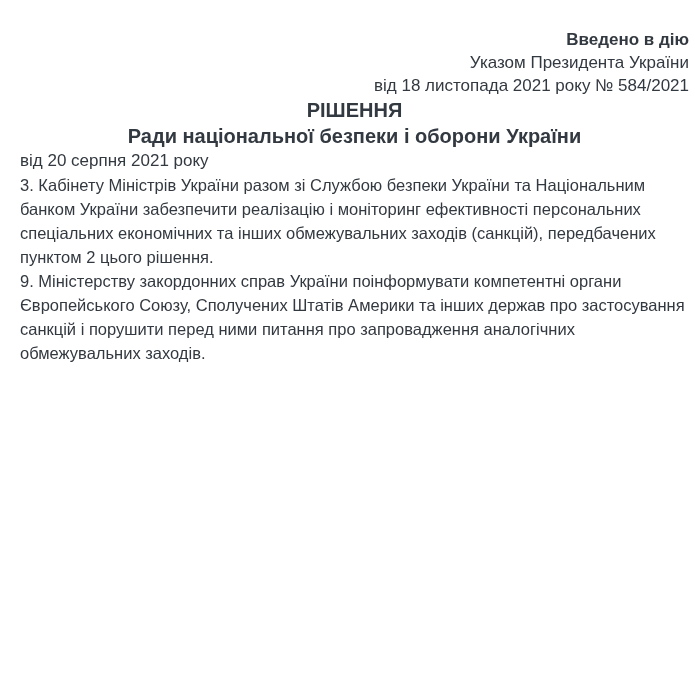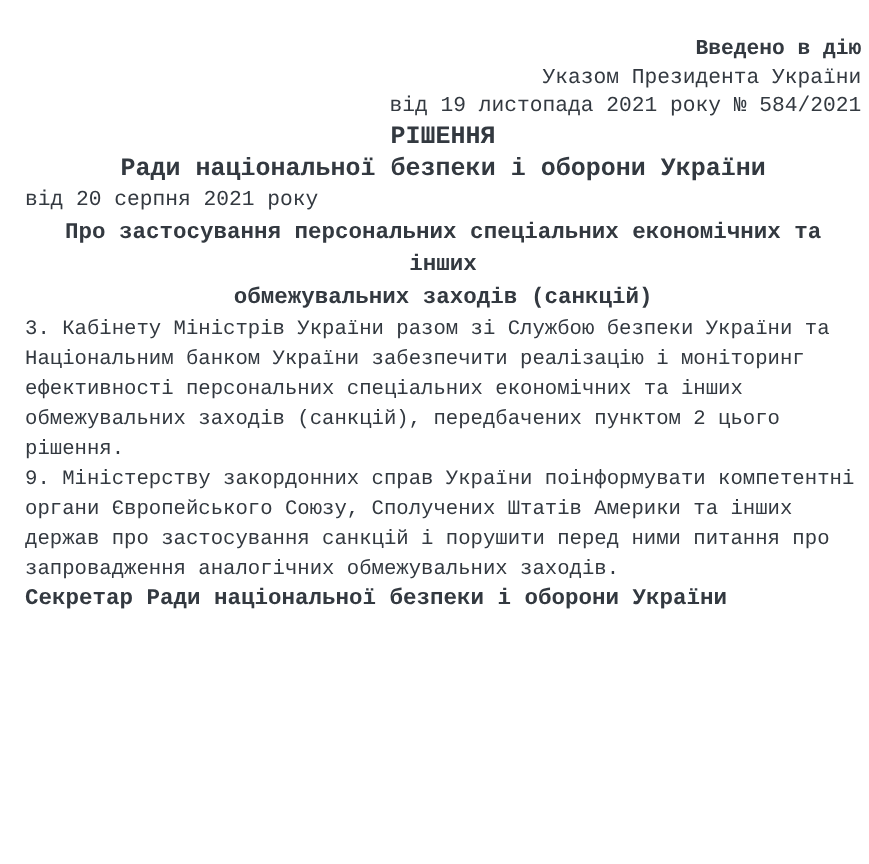--- a/index.html
+++ b/index.html
@@ -7,21 +7,21 @@
     --page-bg:#ffffff;
   }
   html,body{margin:0;padding:0;background:var(--page-bg);}
   .page{
     position:relative;
     width:695px;
     height:487px;
     box-sizing:border-box;
     background:var(--page-bg);
     color:var(--text-color);
-    font-family:Liberation Mono, monospace;
+    font-family:Liberation Sans, sans-serif;
     font-size:16.5px;
     line-height:24px;
     padding:28px 6px 4px 20px;
     overflow:hidden;
   }
   .page p, .page h1, .page h2{margin:0;padding:0;}
 
   
   .enacted{
     text-align:right;
@@ -72,36 +72,31 @@
   }
 </style>
 </head>
 <body>
 
 <div class="page">
 
   <div class="enacted">
     <div class="first">Введено в дію</div>
     <div>Указом Президента України</div>
-    <div>від 19 листопада 2021 року № 584/2021</div>
+    <div>від 18 листопада 2021 року № 584/2021</div>
   </div>
 
   <h1 class="doc-kind">РІШЕННЯ</h1>
 
   <h1 class="doc-issuer">Ради національної безпеки і оборони України</h1>
 
   <p class="doc-date">від 20 серпня 2021 року</p>
 
-  <h2 class="doc-subject">
-    <div>Про застосування персональних спеціальних економічних та інших</div>
-    <div>обмежувальних заходів (санкцій)</div>
-  </h2>
 
 
 
 
   <p class="clause">3. Кабінету Міністрів України разом зі Службою безпеки України та Національним банком України забезпечити реалізацію і моніторинг ефективності персональних спеціальних економічних та інших обмежувальних заходів (санкцій), передбачених пунктом 2 цього рішення.</p>
 
   <p class="clause">9. Міністерству закордонних справ України поінформувати компетентні органи Європейського Союзу, Сполучених Штатів Америки та інших держав про застосування санкцій і порушити перед ними питання про запровадження аналогічних обмежувальних заходів.</p>
 
-  <p class="signature">Секретар Ради національної безпеки і оборони України О.ДАНІЛОВ</p>
 
 </div>
 
 </body></html>

